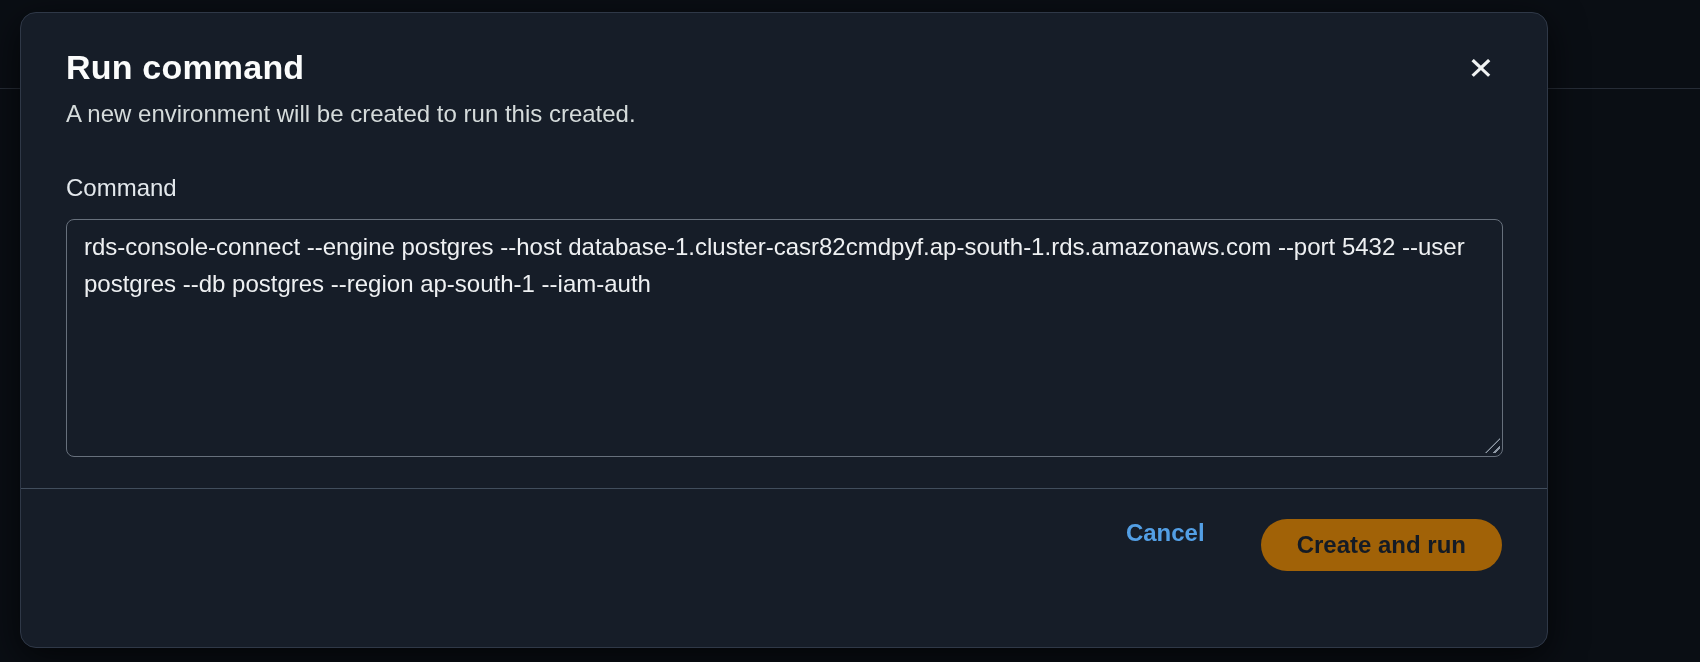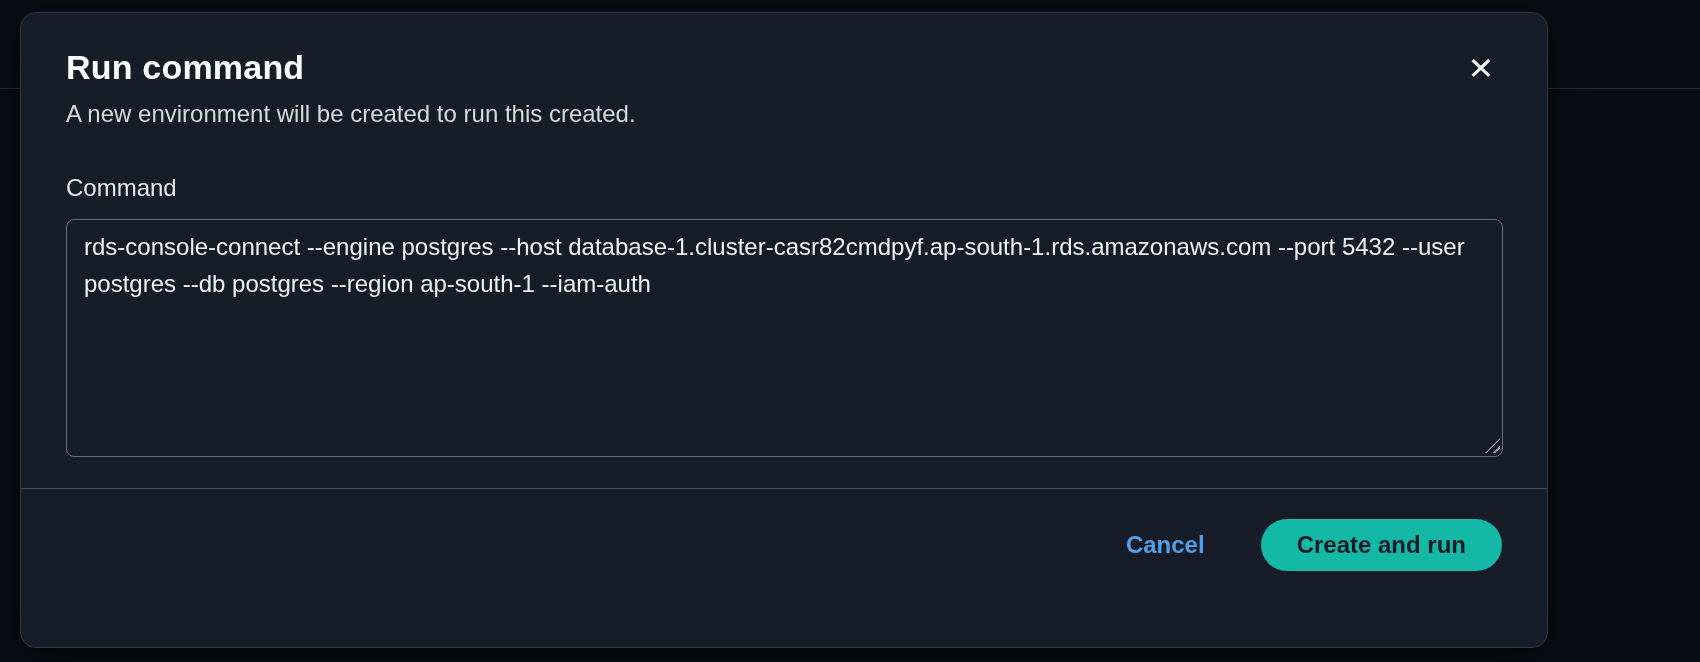--- a/index.html
+++ b/index.html
@@ -111,35 +111,35 @@
     height: 15px;
     background: repeating-linear-gradient(135deg, transparent 0 4px, #8e98a4 4px 6px);
     clip-path: polygon(100% 0, 100% 100%, 0 100%);
     cursor: nwse-resize;
   }
   .modal-footer {
     border-top: 1px solid #414d5c;
     padding: 30px 45px 76px 45px;
     display: flex;
     justify-content: flex-end;
-    align-items: center;
+    align-items: flex-start;
     gap: 56px;
   }
   .cancel-link {
     background: none;
     border: none;
     padding: 0;
     color: #539fe5;
     font-size: 24px;
     font-weight: 700;
     font-family: "Liberation Sans", sans-serif;
     cursor: pointer;
   }
   .primary-btn {
-    background: #14b8a6;
+    background: #a16207;
     color: #141b25;
     border: none;
     height: 52px;
     padding: 0 36px;
     border-radius: 26px;
     font-size: 24px;
     font-weight: 700;
     font-family: "Liberation Sans", sans-serif;
     cursor: pointer;
   }

